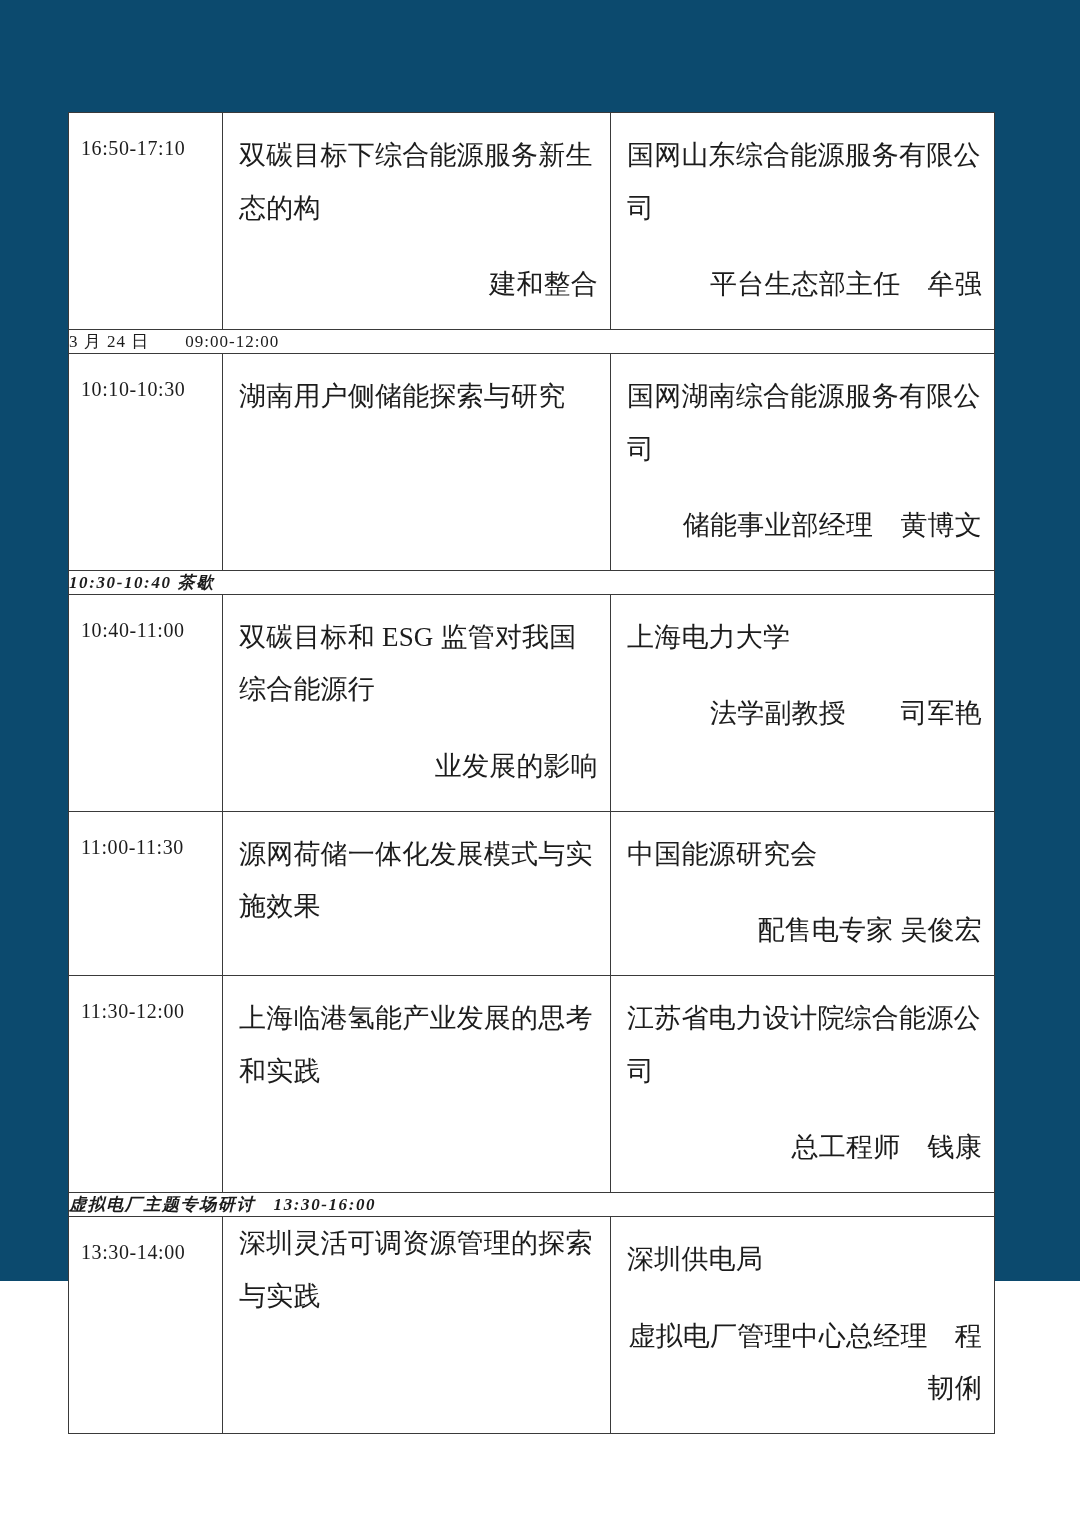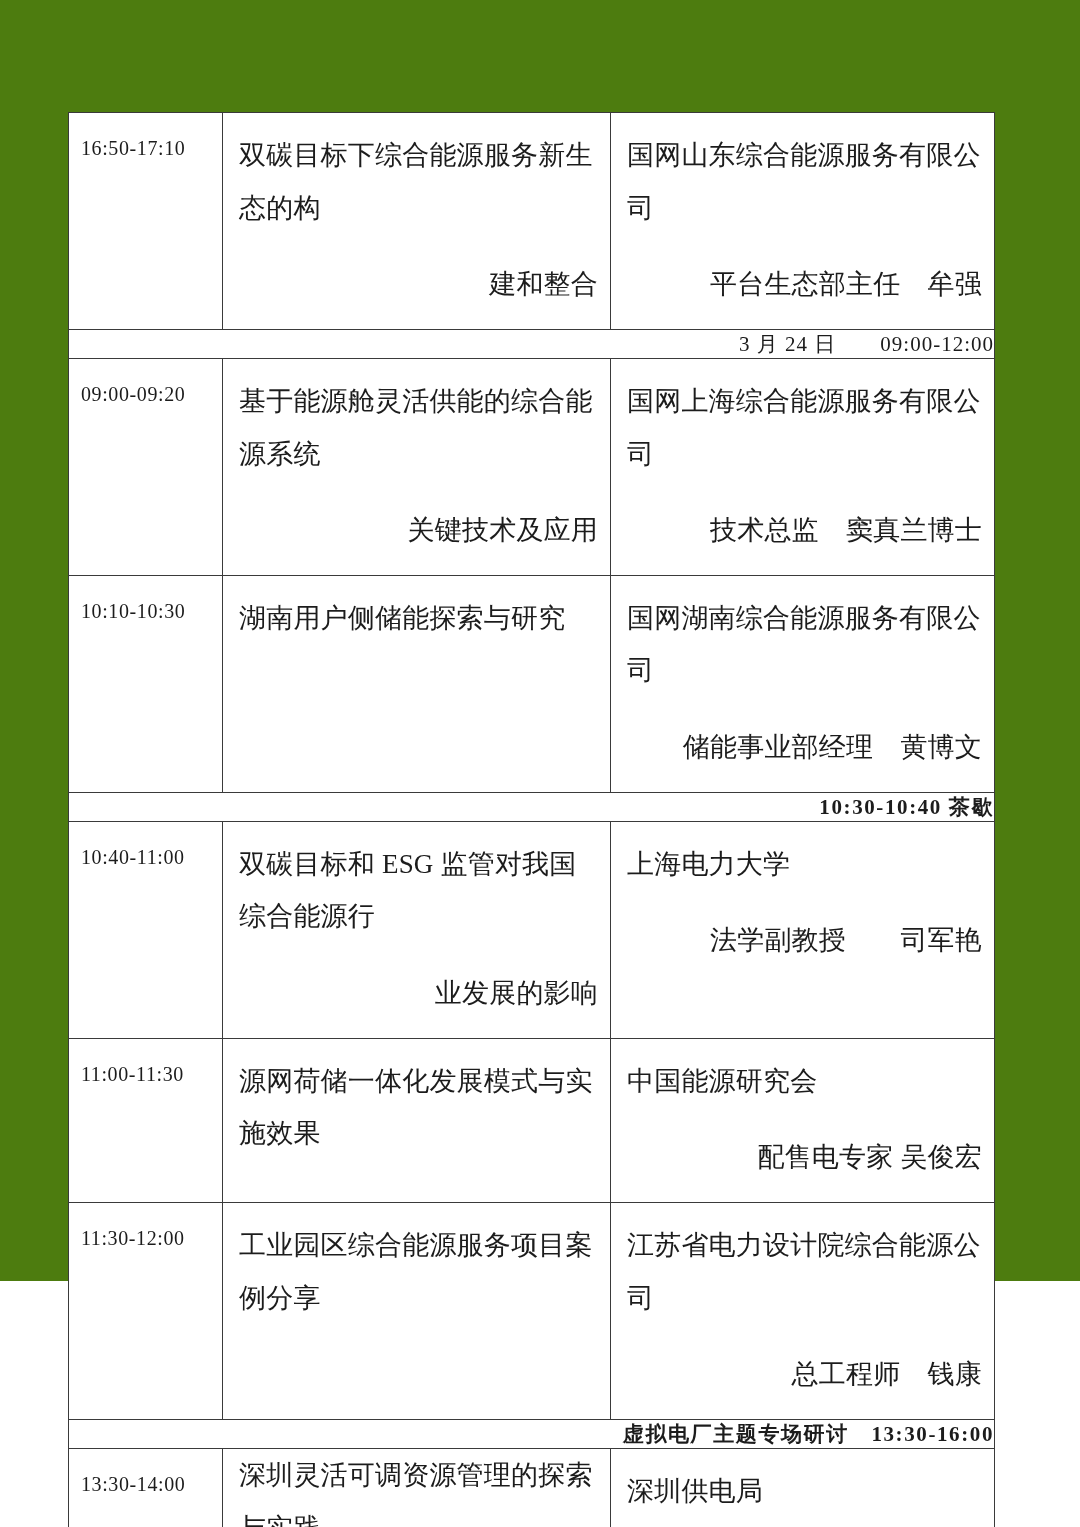--- a/index.html
+++ b/index.html
@@ -12,21 +12,21 @@
     height: 1527px;
     font-family: "Liberation Serif", "DejaVu Serif", serif;
     color: #1c1c1c;
     -webkit-font-smoothing: antialiased;
   }
 
   .page {
     position: relative;
     width: 1080px;
     height: 1281px;
-    background: #4d7c0f;
+    background: #0c4a6e;
     box-sizing: border-box;
   }
 
   .agenda-wrap {
     position: absolute;
     left: 68px;
     top: 112px;
     width: 926px;
   }
 
@@ -82,28 +82,28 @@
   .cell .line + .line {
     margin-top: 24px;
     text-align: right;
   }
 
   
   tr.r-tall td .cell { min-height: 118px; }
 
   
   td.banner {
-    text-align: right;
+    text-align: left;
     padding: 18px 0 20px 0;
-    font-size: 21px;
+    font-size: 17px;
     letter-spacing: 1px;
     vertical-align: middle;
   }
   td.banner .btxt { display: inline-block; }
-  td.banner.bold .btxt { font-weight: bold; letter-spacing: 1.6px; }
+  td.banner.bold .btxt { font-weight: bold; letter-spacing: 1.6px; font-style: italic; }
 
   
   td.mid-topic { vertical-align: middle; }
   td.mid-topic .cell { padding-top: 0; padding-bottom: 0; min-height: 0; }
 
   .sp { white-space: pre; }
 </style>
 </head>
 <body>
 
@@ -136,39 +136,20 @@
             </div>
           </td>
         </tr>
 
         <tr>
           <td class="banner" colspan="3">
             <span class="btxt sp">3 月 24 日　　09:00-12:00</span>
           </td>
         </tr>
 
-        <tr class="r-tall">
-          <td>
-            <div class="cell time">
-              <span class="line">09:00-09:20</span>
-            </div>
-          </td>
-          <td>
-            <div class="cell topic">
-              <span class="line">基于能源舱灵活供能的综合能源系统</span>
-              <span class="line">关键技术及应用</span>
-            </div>
-          </td>
-          <td>
-            <div class="cell speaker">
-              <span class="line">国网上海综合能源服务有限公司</span>
-              <span class="line sp">技术总监　窦真兰博士</span>
-            </div>
-          </td>
-        </tr>
 
 
 
         <tr class="r-tall">
           <td>
             <div class="cell time">
               <span class="line">10:10-10:30</span>
             </div>
           </td>
           <td>
@@ -230,21 +211,21 @@
         </tr>
 
         <tr class="r-tall">
           <td>
             <div class="cell time">
               <span class="line">11:30-12:00</span>
             </div>
           </td>
           <td>
             <div class="cell topic">
-              <span class="line">工业园区综合能源服务项目案例分享</span>
+              <span class="line">上海临港氢能产业发展的思考和实践</span>
             </div>
           </td>
           <td>
             <div class="cell speaker">
               <span class="line">江苏省电力设计院综合能源公司</span>
               <span class="line sp">总工程师　钱康</span>
             </div>
           </td>
         </tr>
 

